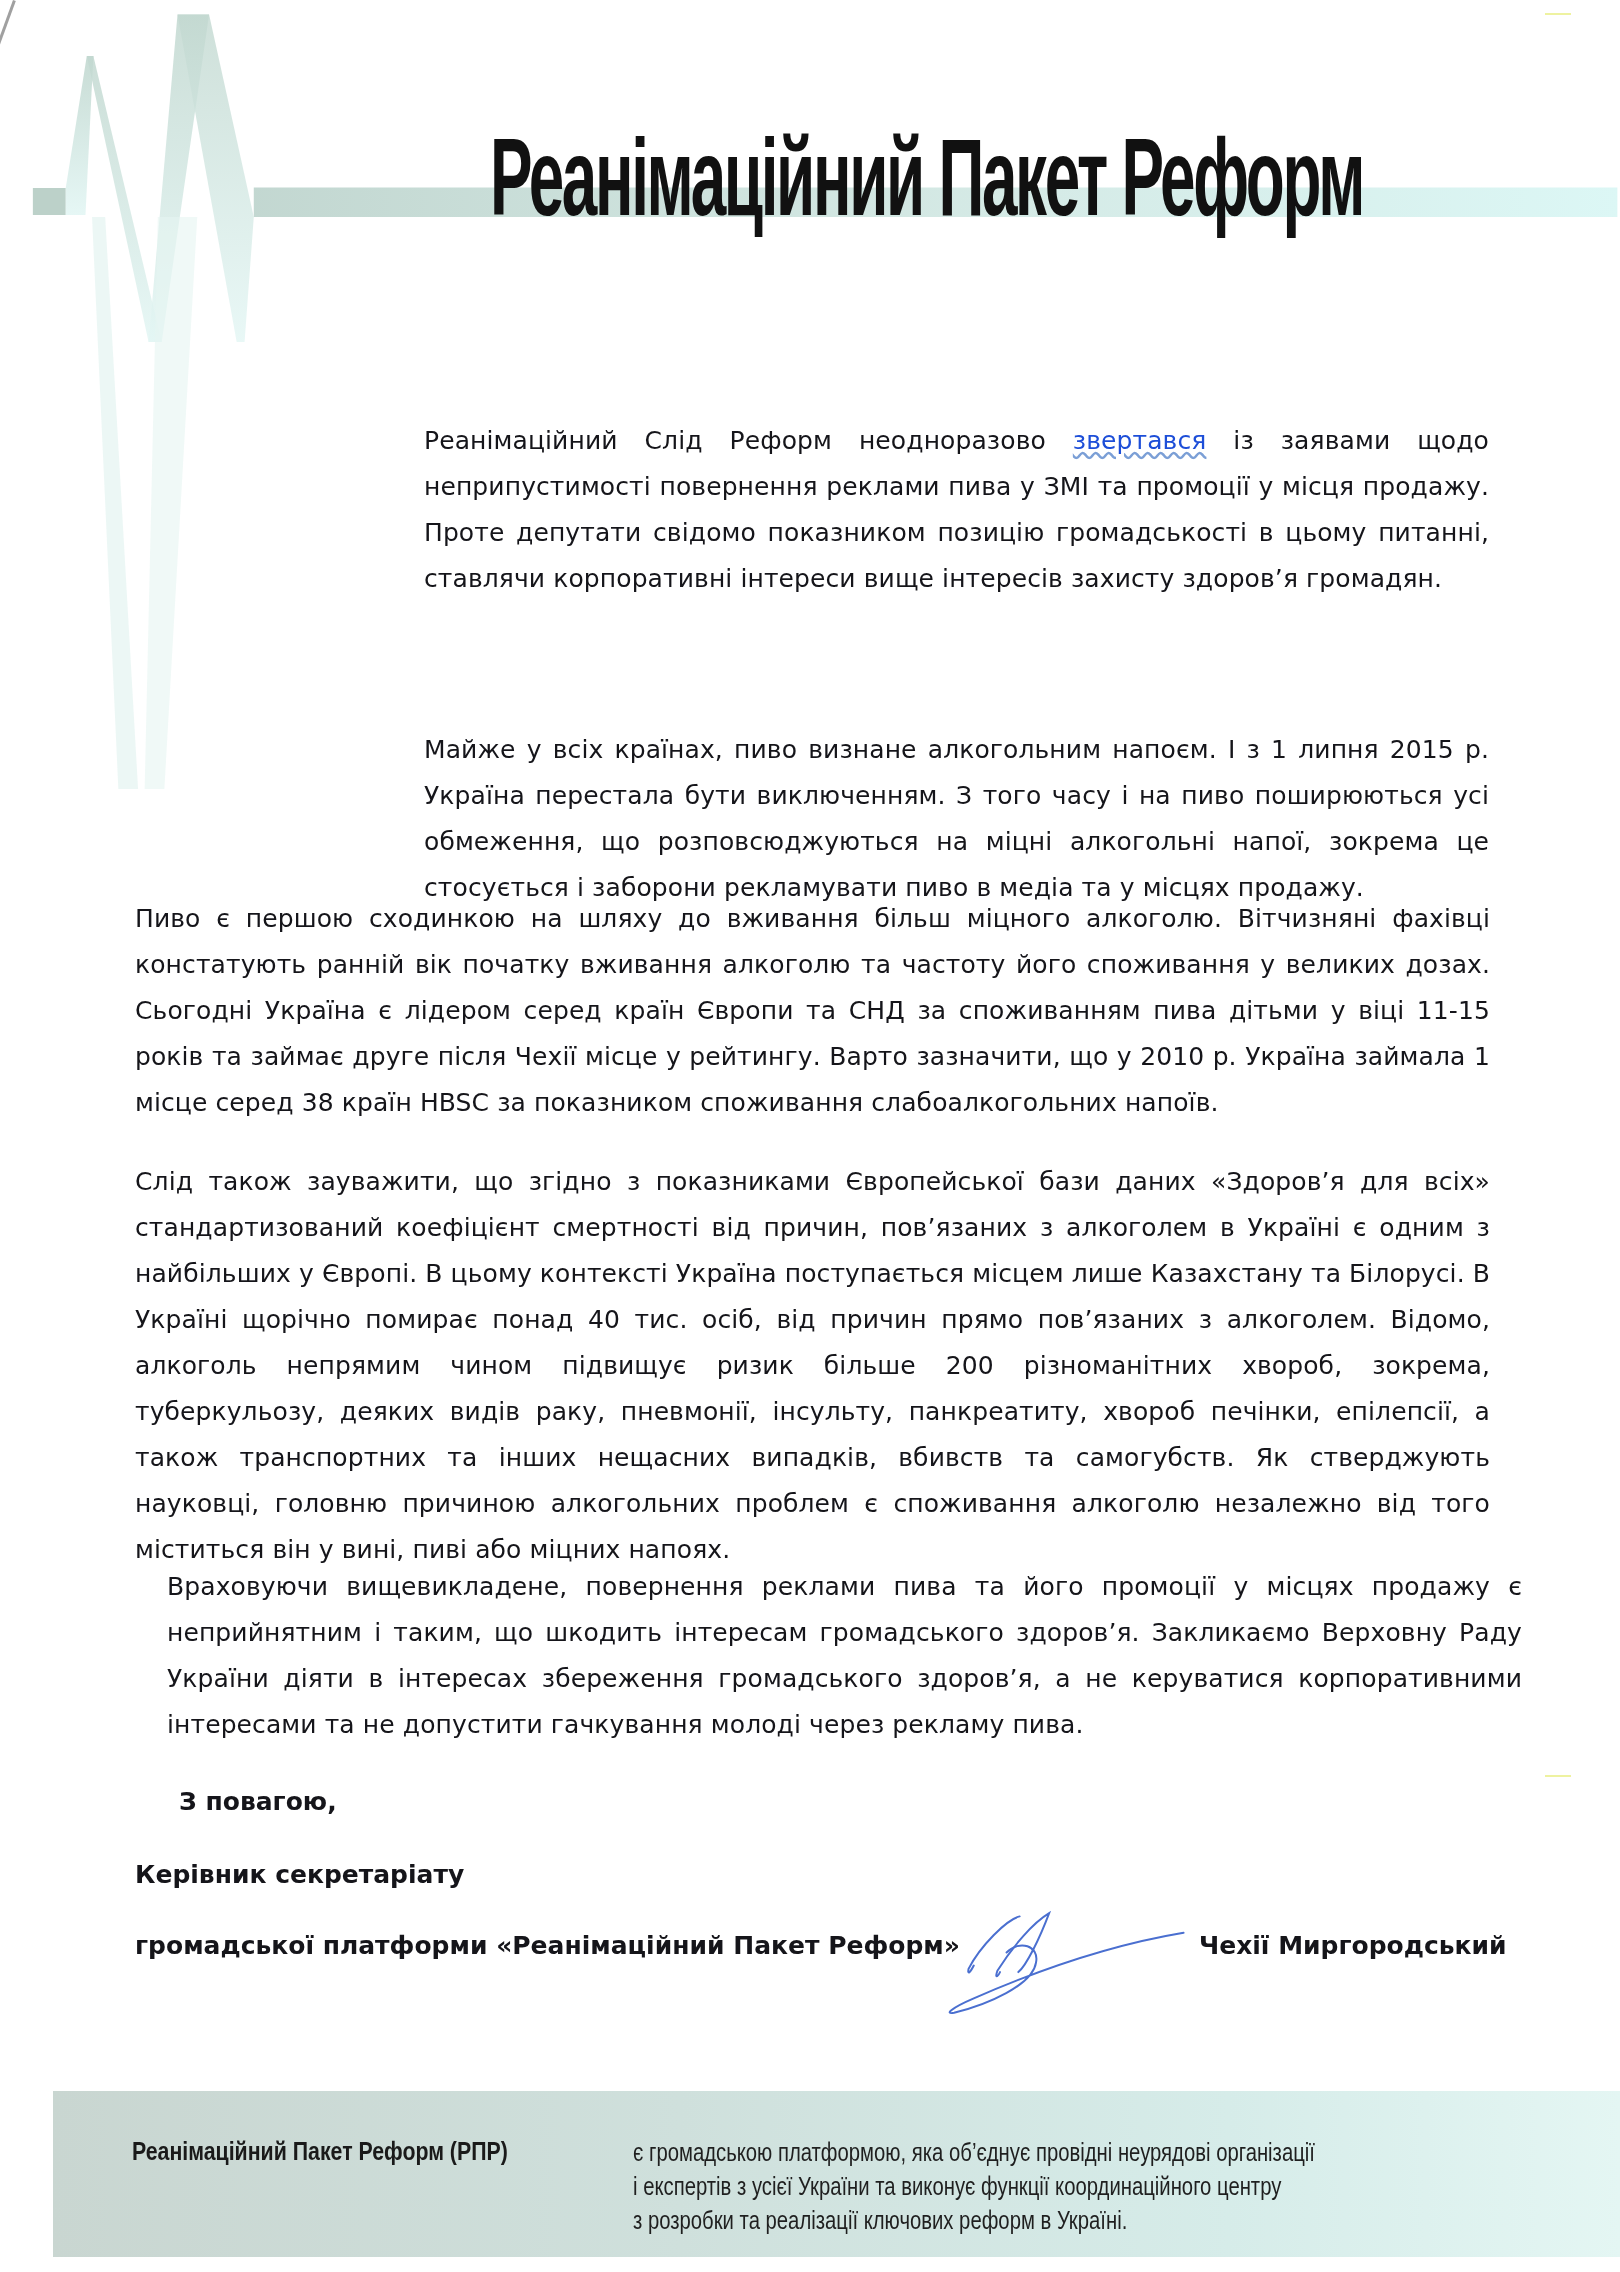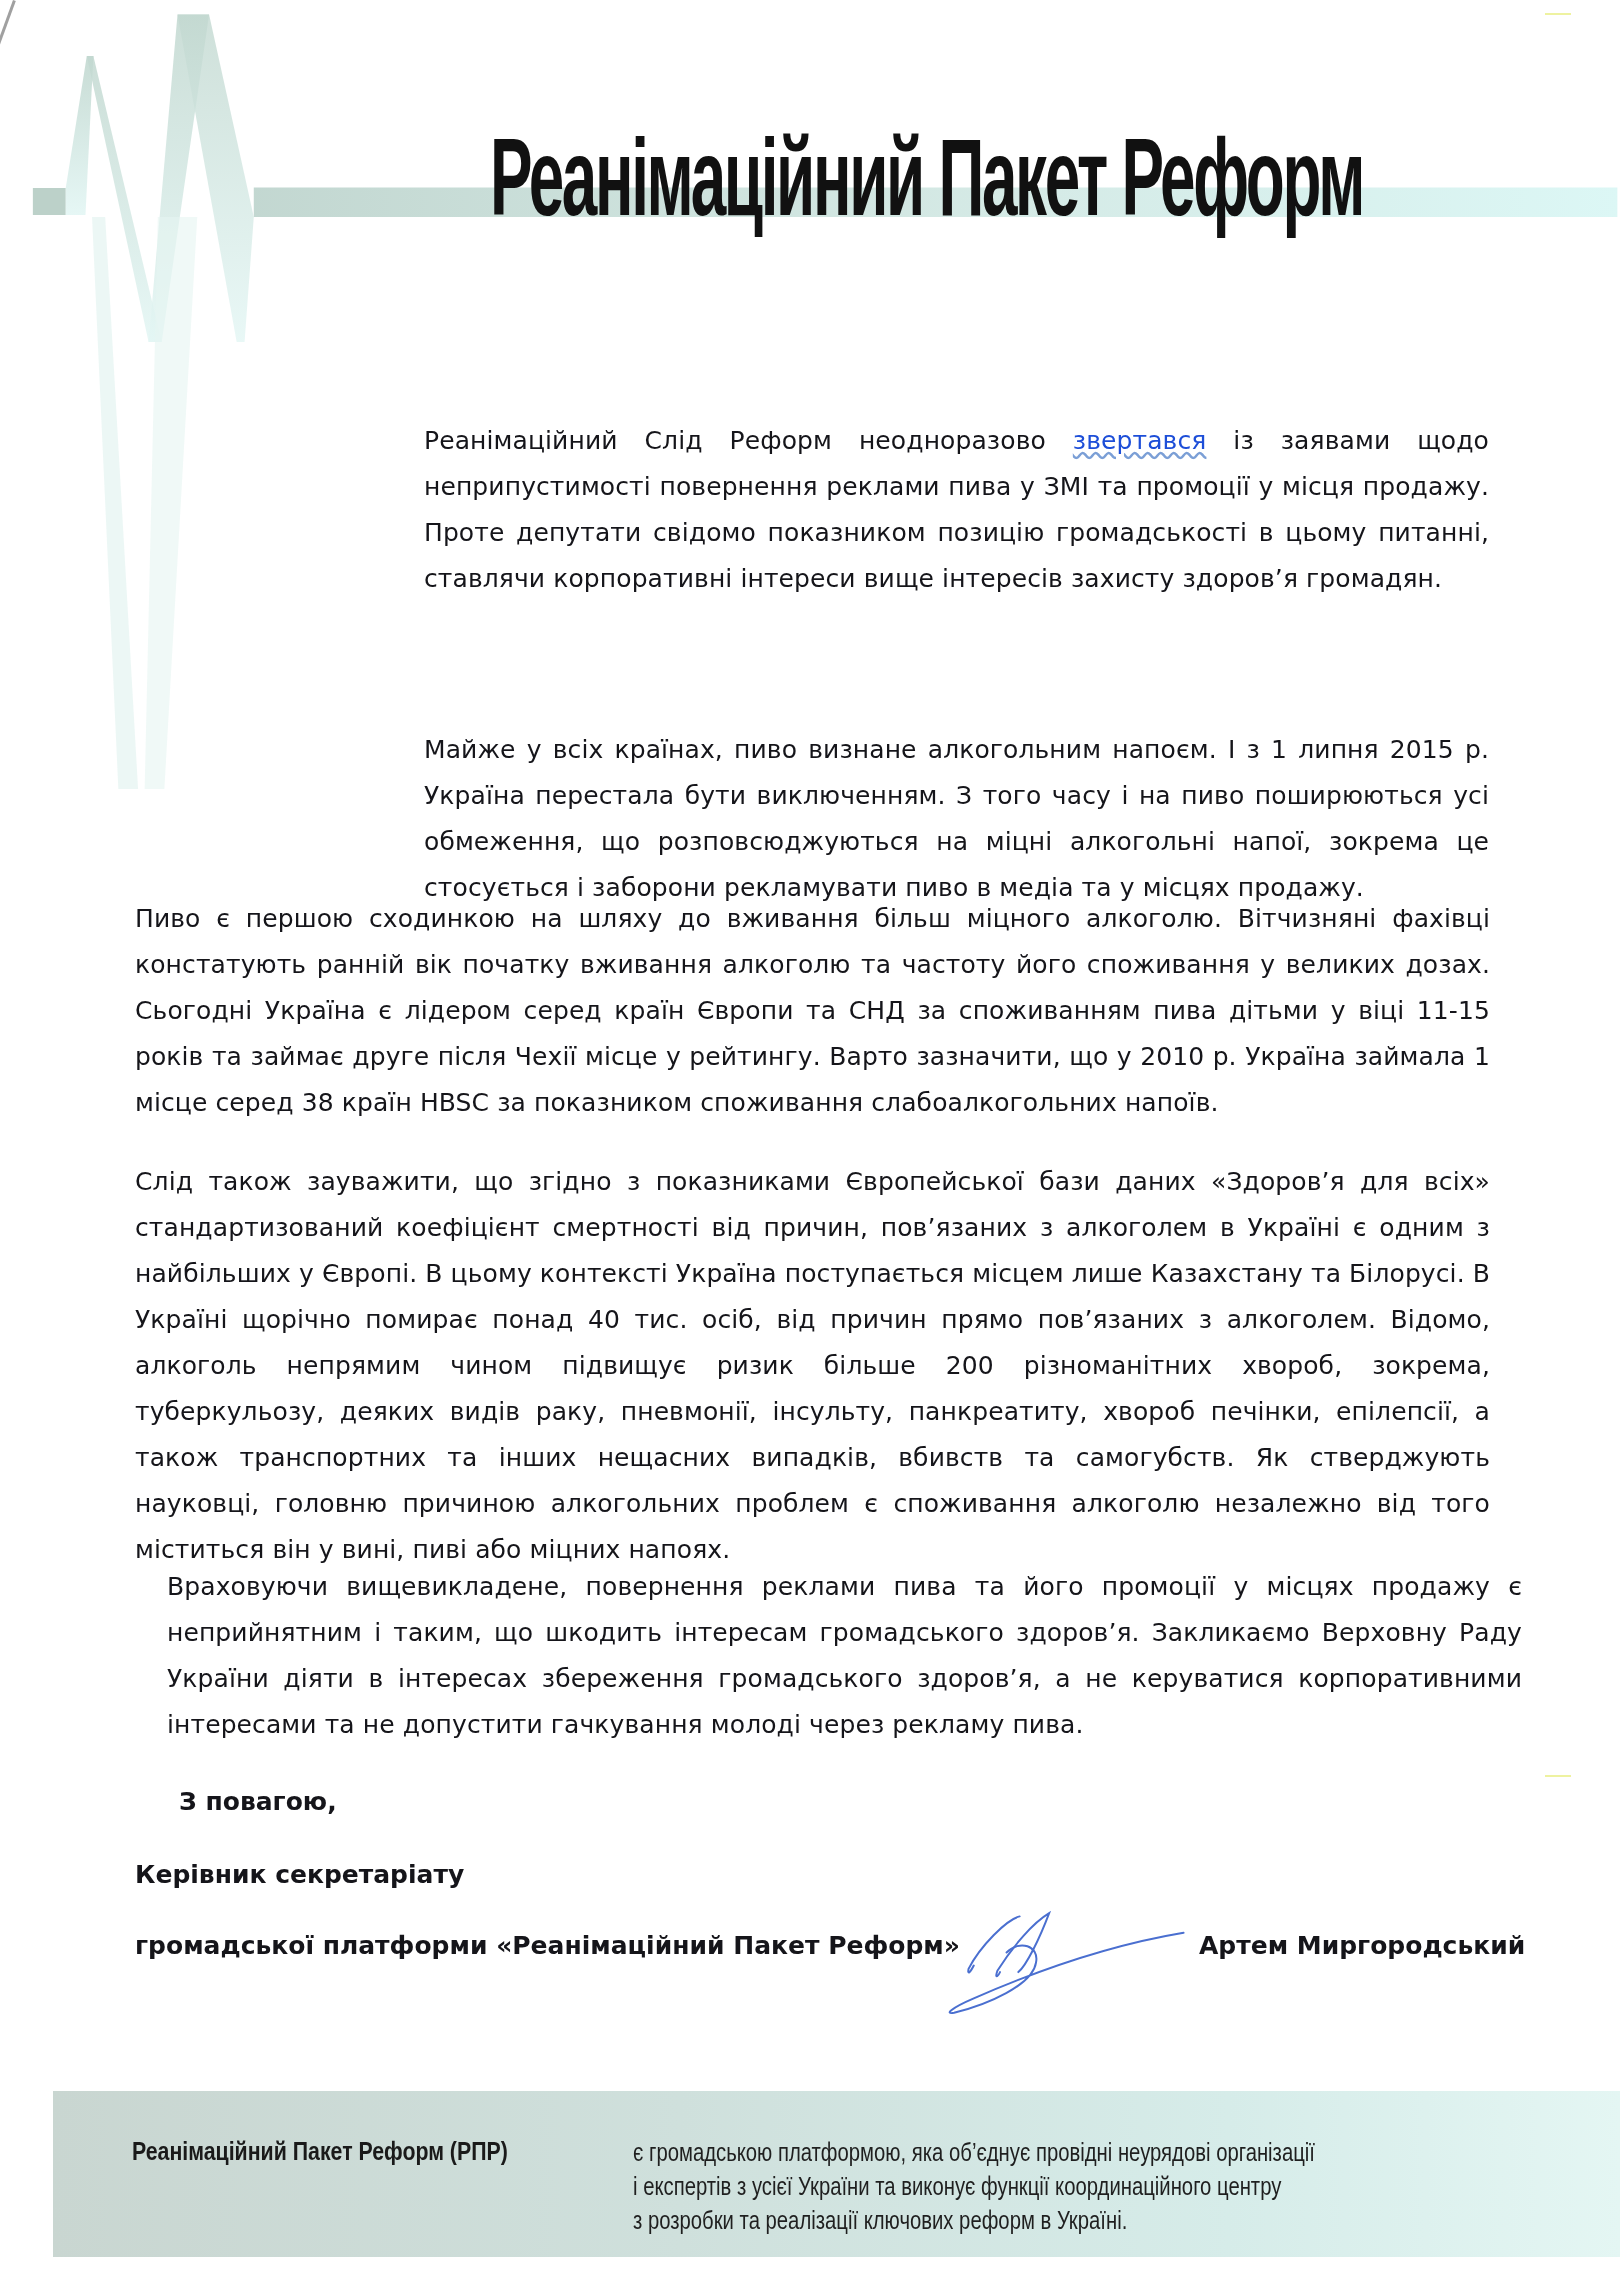--- a/index.html
+++ b/index.html
@@ -96,21 +96,21 @@
 <div class="sig-line" style="left:135px;top:1931px;text-align:center;">громадської платформи «Реанімаційний Пакет Реформ»</div>
 
 <svg class="abs" style="left:934px;top:1900px;" width="368" height="118" viewBox="0 0 560 180">
   <g fill="none" stroke="#4a6fd0" stroke-width="3" stroke-linecap="round">
     <path d="M60,100 C55,110 50,115 52,105 C70,70 110,30 130,25"></path>
     <path d="M100,110 C96,118 92,120 96,108 C120,70 150,35 175,20 C160,60 140,100 128,110"></path>
     <path d="M110,80 C130,60 160,70 155,95 C150,130 80,160 30,172 C15,175 25,165 60,150 C140,115 260,70 380,50"></path>
   </g>
 </svg>
 
-<div class="sig-line" style="left:1199px;top:1931px;">Артем Миргородський</div>
+<div class="sig-line" style="left:1199px;top:1931px;">Чехії Миргородський</div>
 
 <div class="footer-band"></div>
 <div class="footer-org">Реанімаційний Пакет Реформ (РПР)</div>
 <div class="footer-desc">
   <div>є громадською платформою, яка об’єднує провідні неурядові організації</div>
   <div>і експертів з усієї України та виконує функції координаційного центру</div>
   <div>з розробки та реалізації ключових реформ в Україні.</div>
 </div>
 
 <div class="scan-mark" style="left:1545px;top:13px;width:26px;height:2px;"></div>

